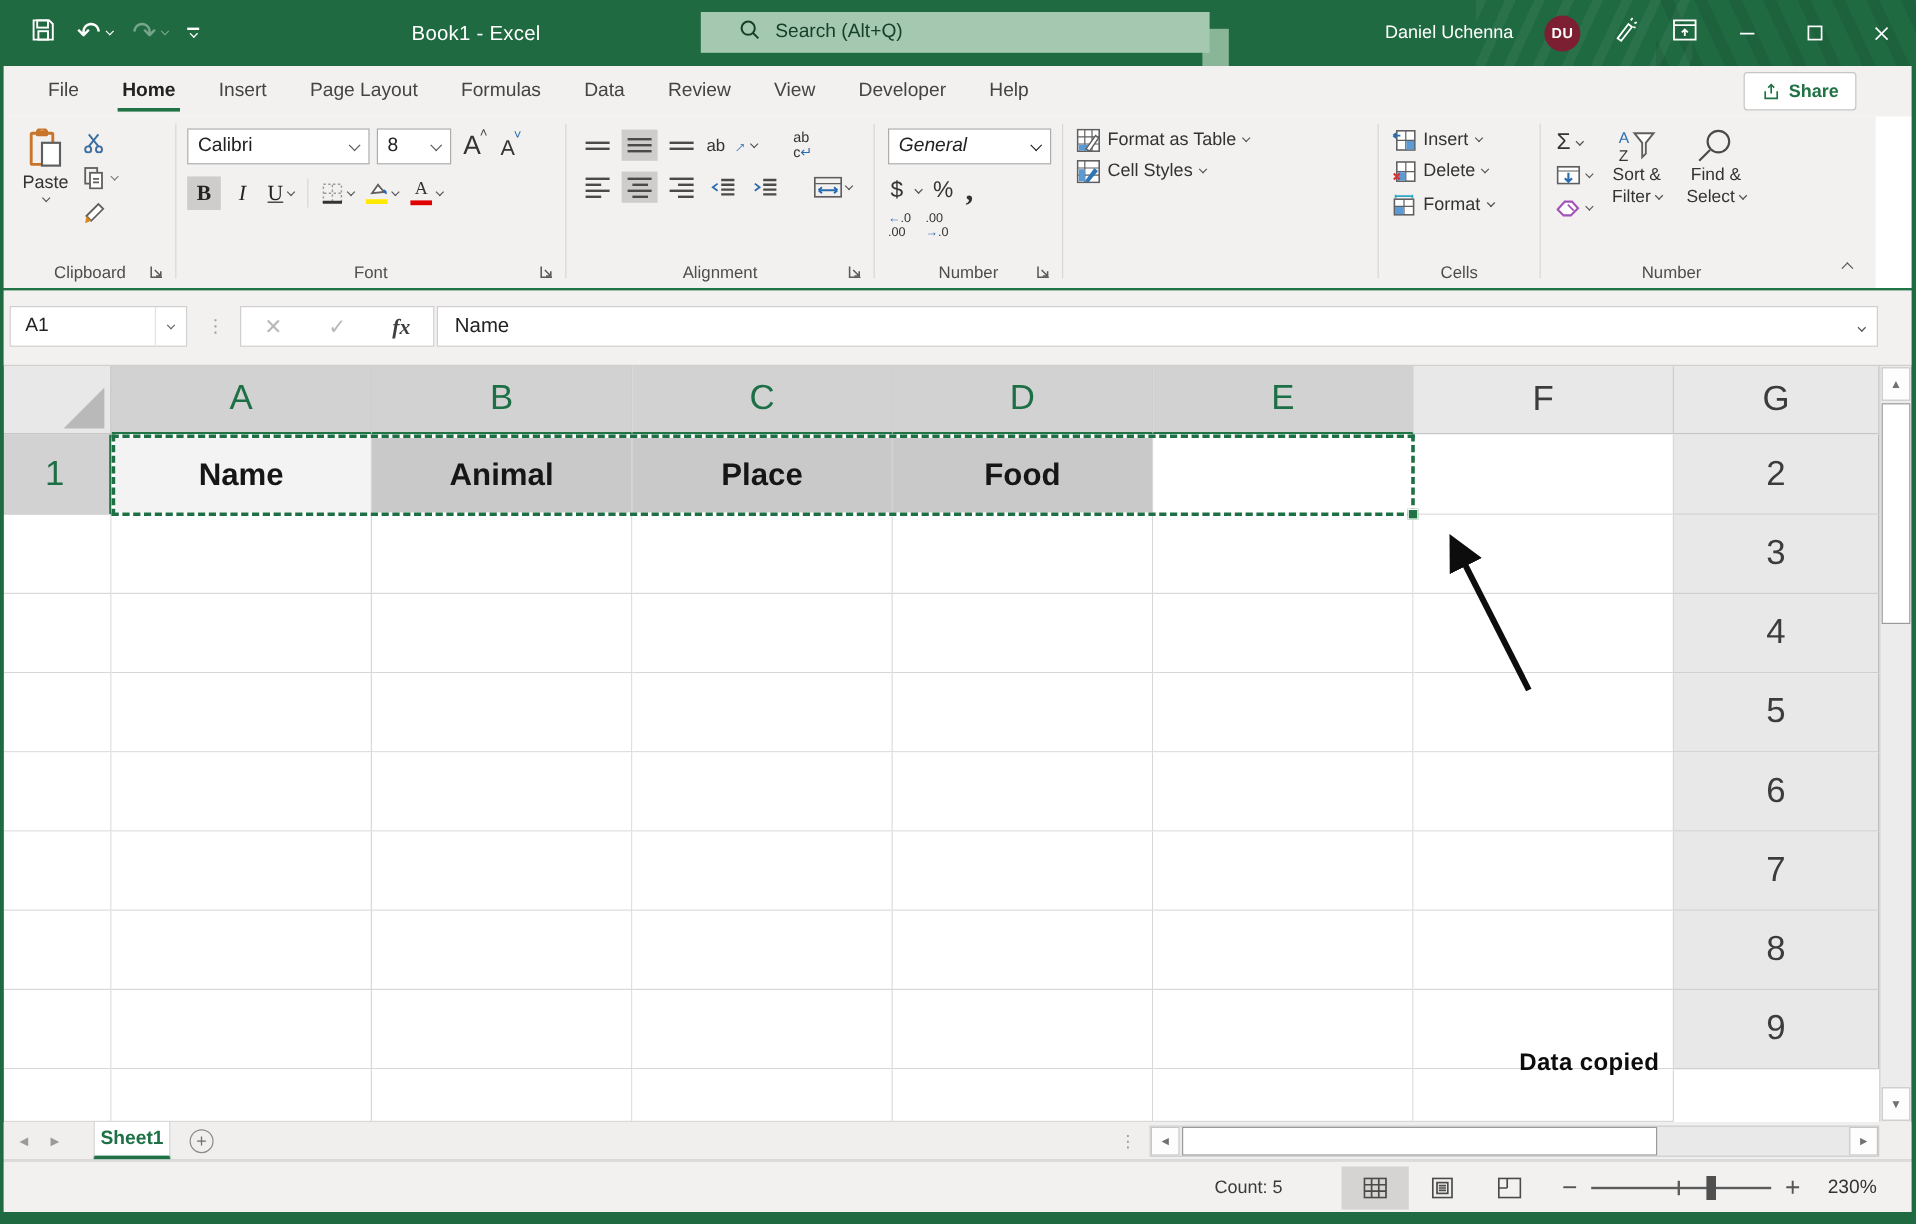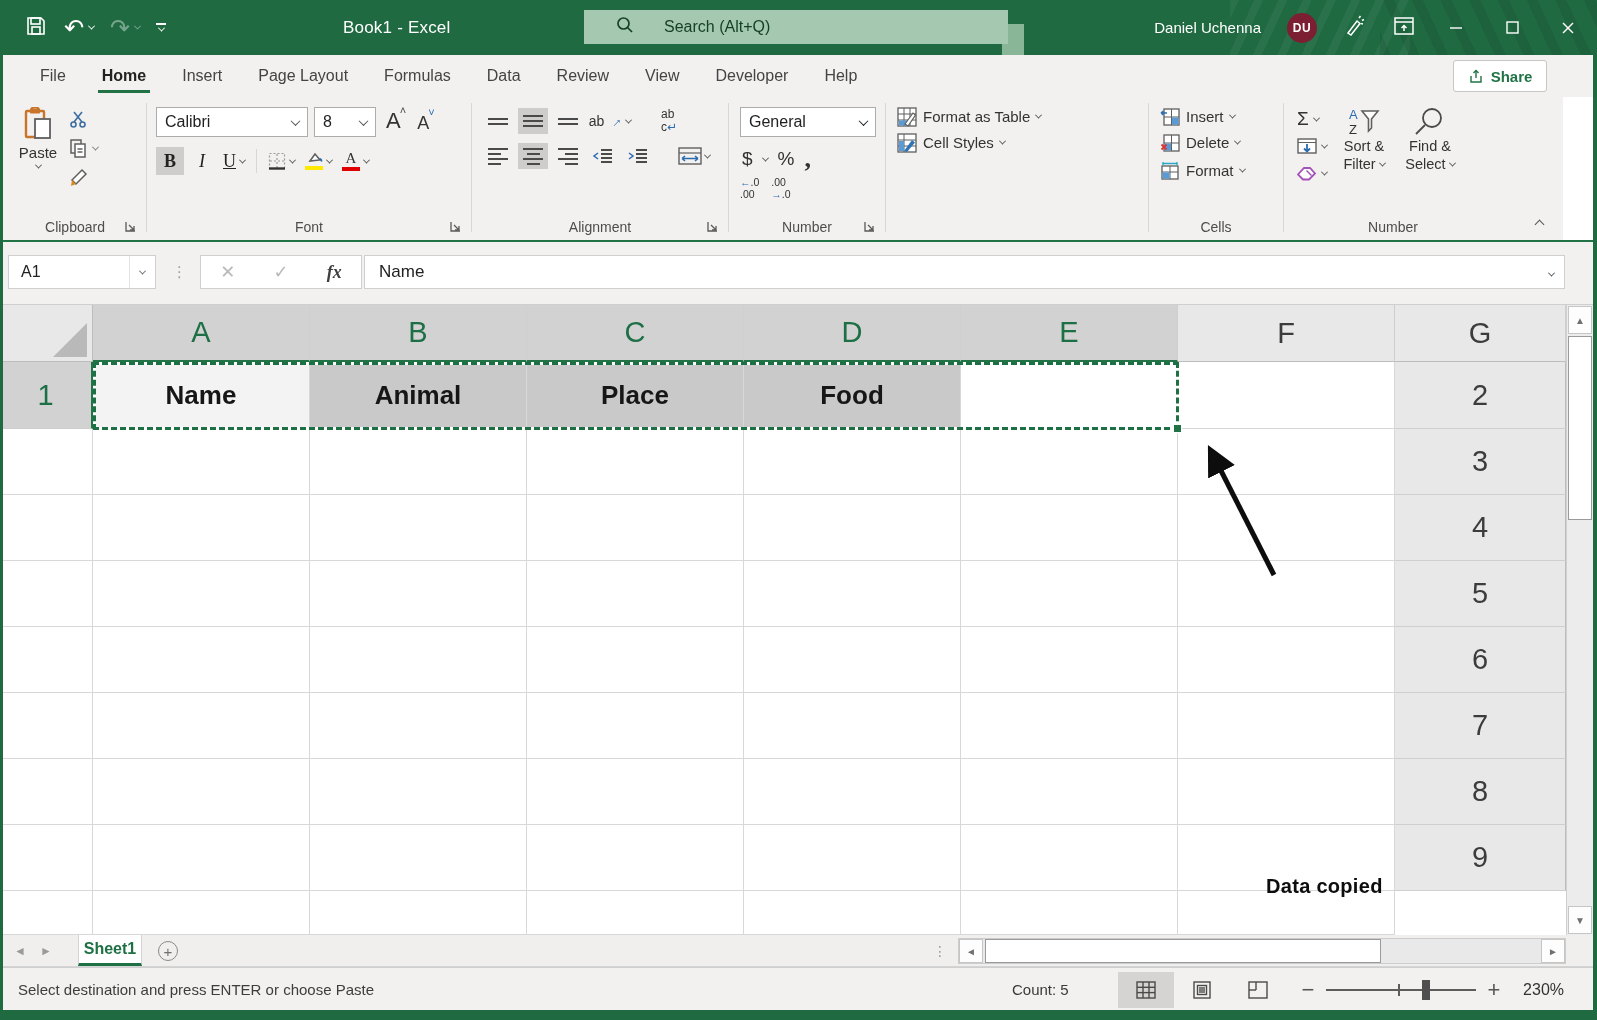--- a/index.html
+++ b/index.html
@@ -19,21 +19,21 @@
   .titlebar { position:absolute; left:0; top:0; width:100%; height:55px; background:#1f6a41; }
   .titlebar .deco { position:absolute; top:0; bottom:0; pointer-events:none; }
   .qat { position:absolute; left:24px; top:0; height:55px; display:flex; align-items:center; gap:16px; color:#fff; }
   .undo-glyph { font-size:24px; line-height:1; }
   .redo-glyph { font-size:24px; line-height:1; color:rgba(255,255,255,.4); }
   .qat-dd { display:flex; flex-direction:column; align-items:center; gap:2px; }
   .qat-dd .bar { width:10px; height:1.6px; background:#fff; }
   .doc-title { position:absolute; left:343px; top:0; height:55px; display:flex; align-items:center;
                color:#fff; font-size:17px; letter-spacing:.2px; }
   .searchbox { position:absolute; left:584px; top:10px; width:424px; height:34px; background:#a5c9b0;
-               display:flex; align-items:center; gap:30px; padding-left:32px; color:#16402a; font-size:16px; }
+               display:flex; align-items:center; gap:12px; padding-left:32px; color:#16402a; font-size:16px; }
   .tb-right { position:absolute; right:14px; top:0; height:55px; display:flex; align-items:center; gap:26px; color:#fff; }
   .username { font-size:15px; }
   .avatar { width:30px; height:30px; border-radius:50%; background:#7d1f32; color:#fff; font-size:12px;
             display:flex; align-items:center; justify-content:center; font-weight:bold; letter-spacing:.5px; }
   .winbtn { width:30px; display:flex; justify-content:center; align-items:center; height:55px; font-size:16px; }
 
   
   .tabrow { position:absolute; left:0; top:55px; width:100%; height:42px; background:#f2f1f0;
             display:flex; align-items:center; padding-left:22px; }
   .rtab { font-size:16px; color:#444; padding:0 18px; height:42px; display:flex; align-items:center; position:relative; }
@@ -88,21 +88,21 @@
   .albtn { width:30px; height:26px; display:flex; align-items:center; justify-content:center; gap:3px; color:#333; }
   .albtn.activeT { background:#cfcdcb; }
   .al-lines { display:flex; flex-direction:column; gap:3px; }
   .al-lines i { display:block; height:2px; background:#4a4a4a; }
   .orient { color:#333; display:flex; align-items:center; gap:4px; font-size:14px; }
   .bluearrow { color:#2b6cb0; }
   .wrap-ic, .merge-ic { margin-left:14px; }
 
   
   .rg-number { width:150px; }
-  .numrow1 { padding:8px 6px 0 8px; }
+  .numrow1 { padding:8px 6px 0 8px;font-style:italic; }
   .numcombo { height:30px; background:#fff; border:1px solid #acacac; display:flex; align-items:center;
               justify-content:space-between; padding:0 8px; font-size:16px; color:#222; }
   .numrow2 { display:flex; align-items:center; gap:10px; padding:7px 0 0 10px; font-size:19px; color:#333; }
   .numrow3 { display:flex; gap:12px; padding:3px 0 0 8px; }
   .decm { font-size:10.5px; line-height:1.1; color:#333; text-align:left; }
   .decm .ba { color:#2b6cb0; }
 
   
   .rg-styles { width:256px; } .rg-cells { width:128px; }
   .stylerow { display:flex; align-items:center; gap:6px; height:28px; padding:3px 0 0 8px; font-size:15px; color:#333; white-space:nowrap; }
@@ -796,21 +796,20 @@
     <div class="addsheet">+</div>
     <div class="hdots">⋮</div>
     <div class="hscroll">
       <span class="hbtn" style="left:0">◄</span>
       <span class="hthumb"></span>
       <span class="hbtn" style="right:0">►</span>
     </div>
   </div>
 
   <div class="statusbar">
-    <div class="smsg">Select destination and press ENTER or choose Paste</div>
     <div class="scount">Count: 5</div>
     <div class="viewbtns">
       <span class="vwbtn activeT">
         <svg width="20" height="18" viewBox="0 0 20 18" fill="none" stroke="#4a4a4a" stroke-width="1.4">
           <rect x="1" y="1" width="18" height="16"></rect>
             <line x1="1" y1="6.3" x2="19" y2="6.3"></line>
             <line x1="1" y1="11.6" x2="19" y2="11.6"></line>
           <line x1="7" y1="1" x2="7" y2="17"></line>
             <line x1="13" y1="1" x2="13" y2="17"></line>
         </svg>

